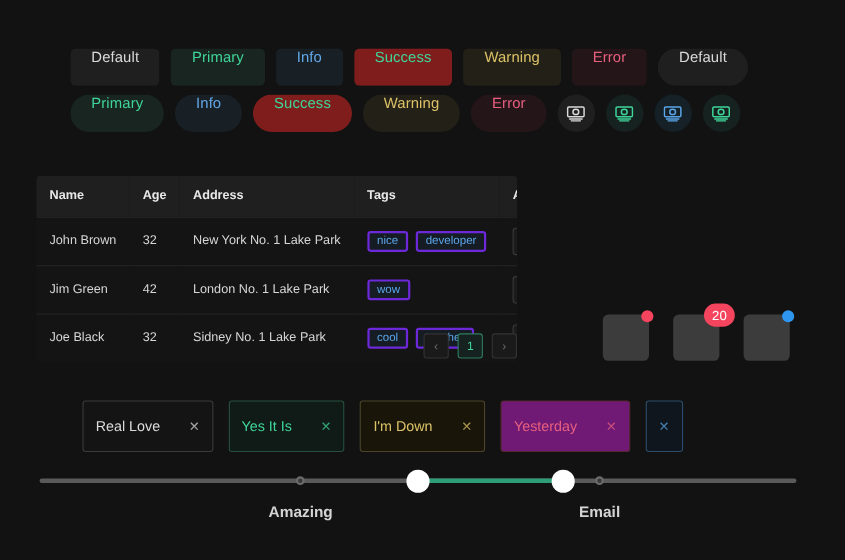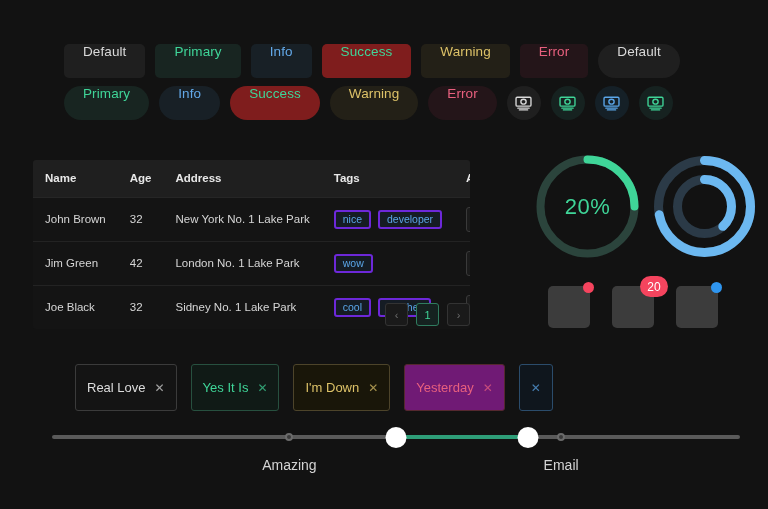--- a/index.html
+++ b/index.html
@@ -229,44 +229,45 @@
     position: absolute;
     left: 75px;
     top: 364px;
     display: flex;
     align-items: center;
     gap: 14px;
   }
   .tag-lg {
     display: flex;
     align-items: center;
-    gap: 9px;
+    gap: 26px;
     height: 47px;
     padding: 17px 11px;
     border-radius: 3px;
     font-size: 13px;
     border: 1px solid;
     cursor: pointer;
     white-space: nowrap;
     line-height: 1;
   }
   .tag-lg .x { font-size: 12px; opacity: .72; cursor: pointer; }
   .tag-lg.t-default { color: #dcdcdc; border-color: #3b3b3b; background: #141414; }
   .tag-lg.t-primary { color: #3fd598; border-color: #27503f; background: #101a16; }
   .tag-lg.t-warning { color: #ddc268; border-color: #4d442a; background: #191609; }
   .tag-lg.t-error   { color: #e8607e; border-color: #55282f; background: #701a75; }
   .tag-lg.t-info    { color: #5aa5e8; border-color: #2b4c6b; background: #0f161d; }
 
   
   #slider-area {
     position: absolute;
-    left: 52px;
+    left: 36px;
     top: 425px;
     width: 688px;
     height: 60px;
+    font-weight: bold;
   }
   .track {
     position: absolute;
     left: 0; top: 10px;
     width: 100%; height: 4px;
     border-radius: 2px;
     background: #5a5a5a;
   }
   .track-fill {
     position: absolute;
@@ -439,38 +440,20 @@
         </tbody>
     </table>
   </div>
 
   <div id="pagination">
       <div class="pg-btn">‹</div>
       <div class="pg-btn active">1</div>
       <div class="pg-btn">›</div>
     </div>
 
-  <div id="progress-area">
-    <div id="circle-percent">
-      <svg width="113" height="113" viewBox="0 0 113 113">
-        <circle id="pct-track" cx="56.5" cy="56.5" r="47" fill="none" stroke="#2b443c" stroke-width="8"></circle>
-        <circle id="pct-arc" cx="56.5" cy="56.5" r="47" fill="none" stroke="#3fd598" stroke-width="8" stroke-linecap="round" transform="rotate(-90 56.5 56.5)" stroke-dasharray="295.31" stroke-dashoffset="221.48"></circle>
-      </svg>
-      <div class="pct-label">20%</div>
-    </div>
-
-    <div id="circle-dashboard">
-      <svg width="113" height="113" viewBox="0 0 113 113">
-        <circle id="dash-out-track" cx="56.5" cy="56.5" r="46" fill="none" stroke="#2b3a47" stroke-width="9"></circle>
-        <circle id="dash-out-arc" cx="56.5" cy="56.5" r="46" fill="none" stroke="#6cb8f0" stroke-width="9" stroke-linecap="round" transform="rotate(-90 56.5 56.5)" stroke-dasharray="289.03" stroke-dashoffset="80.93"></circle>
-        <circle id="dash-in-track" cx="56.5" cy="56.5" r="27" fill="none" stroke="#2b3a47" stroke-width="9"></circle>
-        <circle id="dash-in-arc" cx="56.5" cy="56.5" r="27" fill="none" stroke="#6cb8f0" stroke-width="9" stroke-linecap="round" transform="rotate(-90 56.5 56.5)" stroke-dasharray="169.65" stroke-dashoffset="105.18"></circle>
-      </svg>
-    </div>
-  </div>
 
   <div id="badge-area">
       <div class="badge-wrap">
         <div class="badge-sq"></div>
         <div class="dot" style="background: rgb(245, 68, 94);"></div>
       </div>
       <div class="badge-wrap">
         <div class="badge-sq"></div>
         <div class="count" style="background: rgb(245, 68, 94);">20</div>
       </div>

